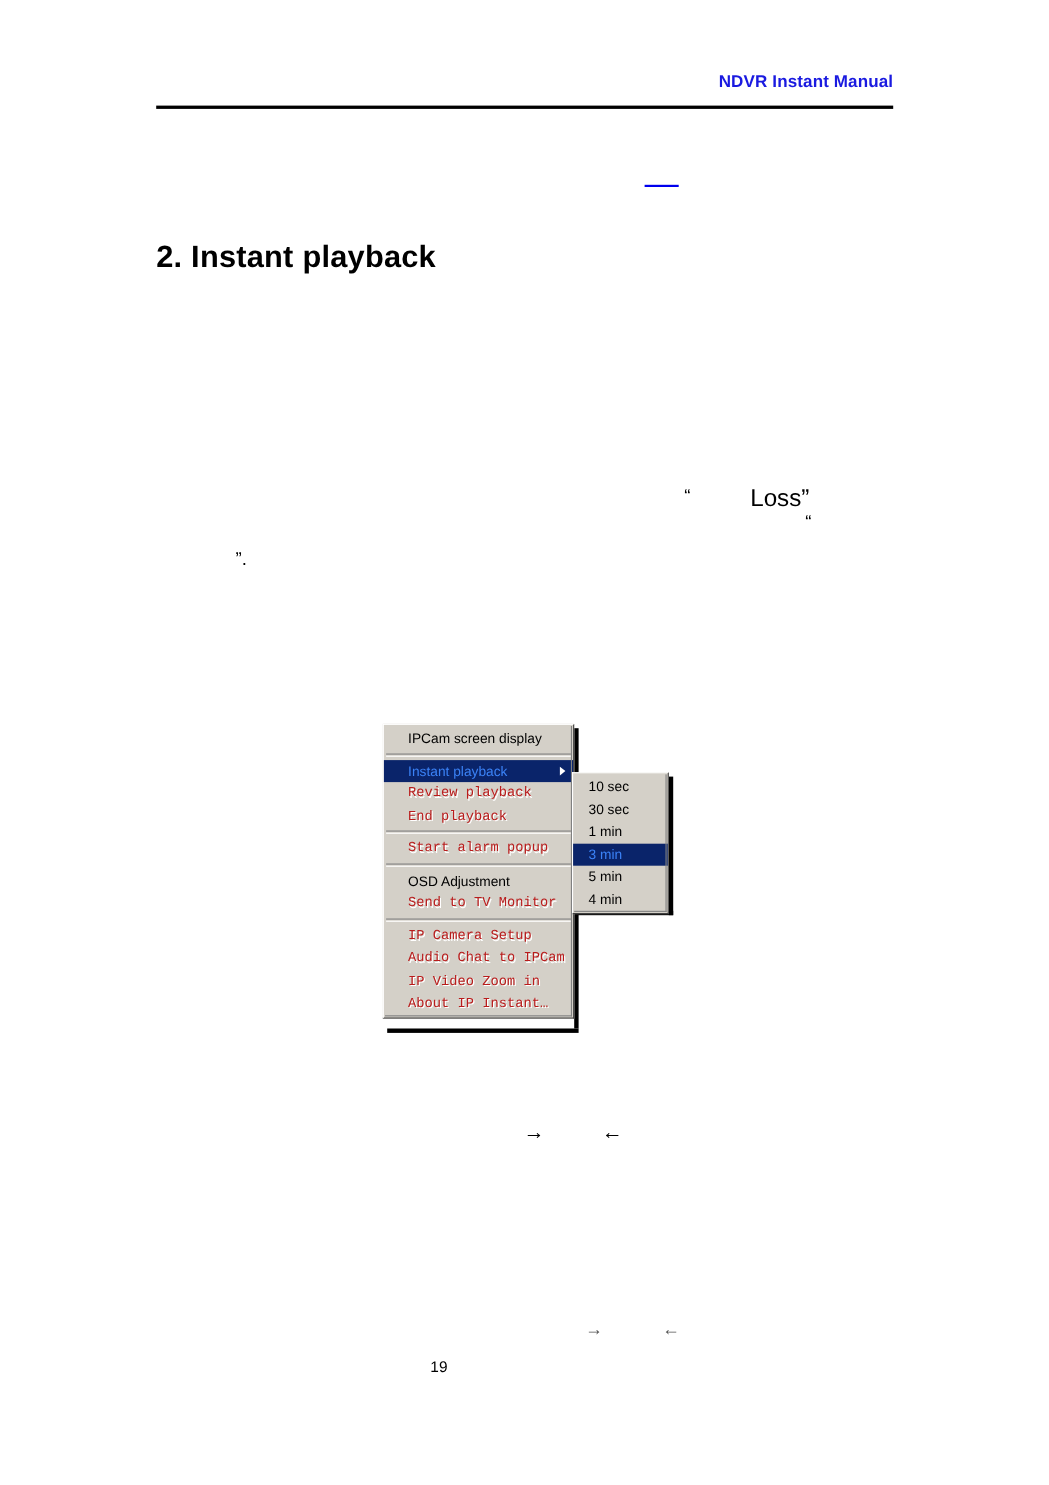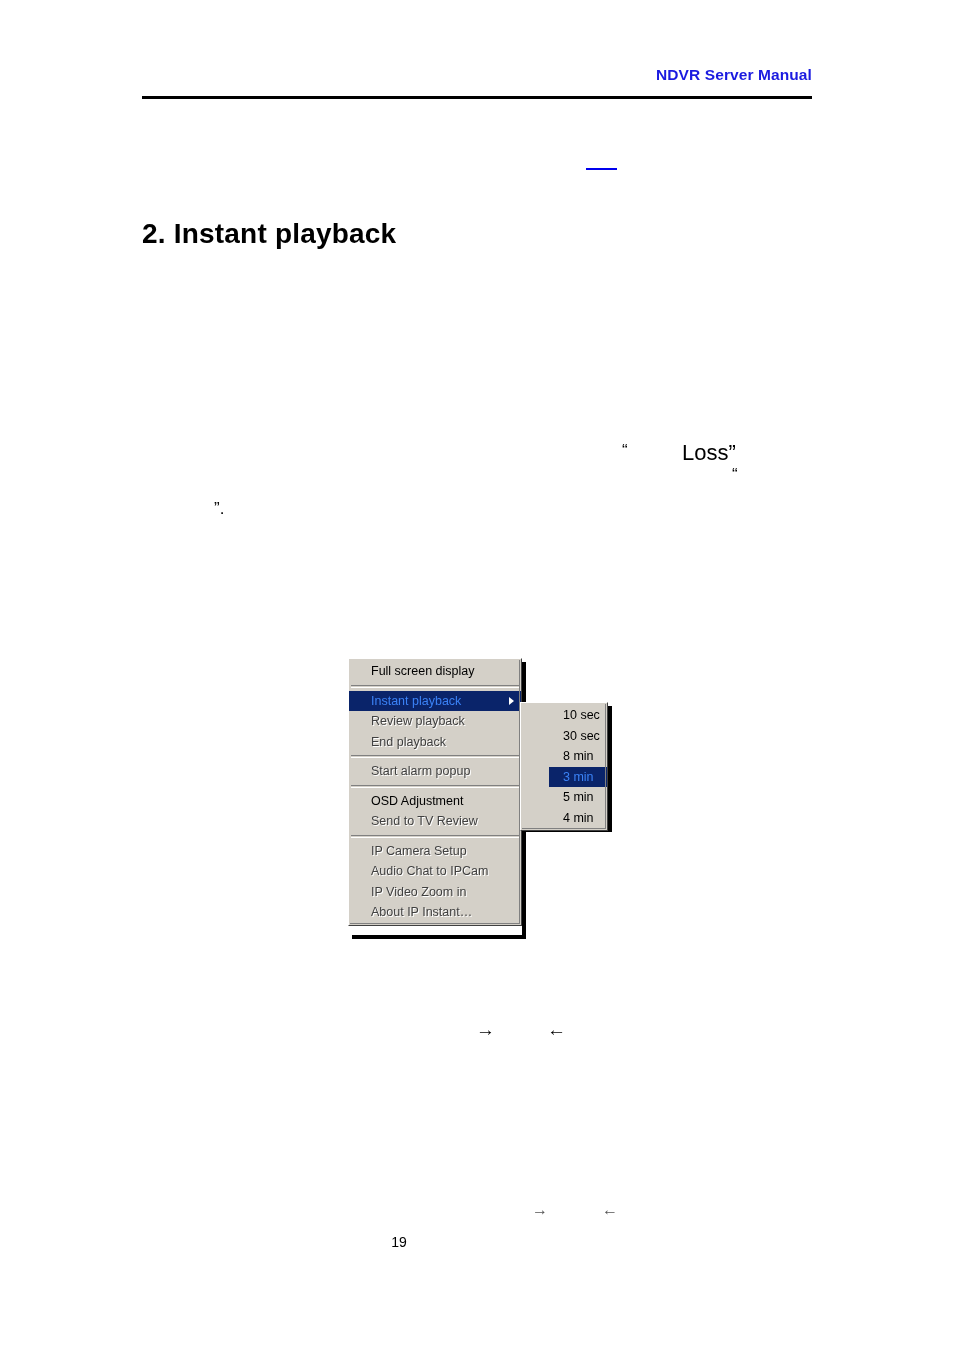--- a/index.html
+++ b/index.html
@@ -160,22 +160,23 @@
 
   .menu-item {
     position: relative;
     height: 20.5px;
     line-height: 20.5px;
     padding: 0 8px 0 22px;
     white-space: nowrap;
     color: #000000;
   }
   .menu-item.disabled {
-    color: #404040;
+    color: #b91c1c;
     text-shadow: 1px 1px 0 #ffffff;
+    font-family: Liberation Mono, monospace;
   }
   .menu-item.selected {
     background: #0a246a;
     color: #3b82f6;
     text-shadow: none;
   }
   .menu-item .submenu-arrow {
     position: absolute;
     right: 7px;
     top: 50%;
@@ -191,28 +192,27 @@
     height: 1px;
     margin: 3px 2px;
     border-top: 1px solid #808080;
     border-bottom: 1px solid #ffffff;
     font-size: 0;
     line-height: 0;
   }
 
   .menu-sub .menu-item {
     padding-left: 14px;
-    margin-left: 28px;
   }
 </style>
 </head>
 <body>
 
 <div class="page-header">
-  <div class="page-header-title">NDVR Server Manual</div>
+  <div class="page-header-title">NDVR Instant Manual</div>
   <div class="page-header-rule"></div>
 </div>
 
 <div class="link-stub">
     <i></i>
   </div>
 
 <div class="section-heading">2. Instant playback</div>
 
 <div class="punct punct-quote-open-1">“</div>
@@ -228,21 +228,21 @@
 <div class="menu-shot">
 
   <div class="menu-shadow shadow-main-right"></div>
   <div class="menu-shadow shadow-main-bottom"></div>
   <div class="menu-shadow shadow-sub-right"></div>
   <div class="menu-shadow shadow-sub-bottom"></div>
 
   <div class="ctx-menu menu-main">
 
     <div class="menu-item">
-      <span>Full screen display</span>
+      <span>IPCam screen display</span>
     </div>
 
     <div class="menu-sep"></div>
 
     <div class="menu-item selected">
       <span>Instant playback</span>
       <span class="submenu-arrow"></span>
     </div>
 
     <div class="menu-item disabled">
@@ -259,21 +259,21 @@
       <span>Start alarm popup</span>
     </div>
 
     <div class="menu-sep"></div>
 
     <div class="menu-item">
       <span>OSD Adjustment</span>
     </div>
 
     <div class="menu-item disabled">
-      <span>Send to TV Review</span>
+      <span>Send to TV Monitor</span>
     </div>
 
     <div class="menu-sep"></div>
 
     <div class="menu-item disabled">
       <span>IP Camera Setup</span>
     </div>
 
     <div class="menu-item disabled">
       <span>Audio Chat to IPCam</span>
@@ -291,21 +291,21 @@
 
   <div class="ctx-menu menu-sub">
 
     <div class="menu-item">
       <span>10 sec</span>
     </div>
     <div class="menu-item">
       <span>30 sec</span>
     </div>
     <div class="menu-item">
-      <span>8 min</span>
+      <span>1 min</span>
     </div>
     <div class="menu-item selected">
       <span>3 min</span>
     </div>
     <div class="menu-item">
       <span>5 min</span>
     </div>
     <div class="menu-item">
       <span>4 min</span>
     </div>

